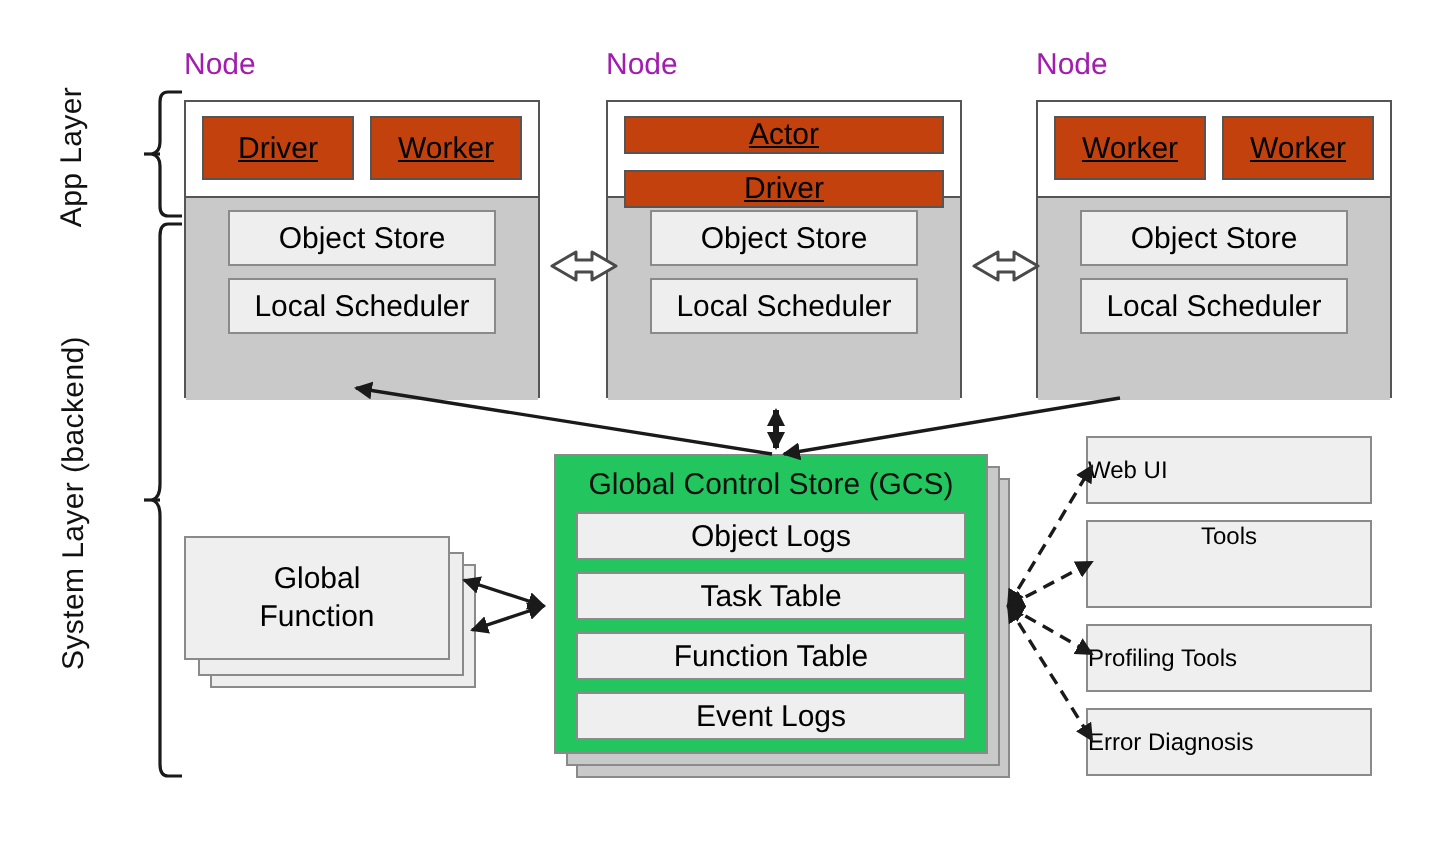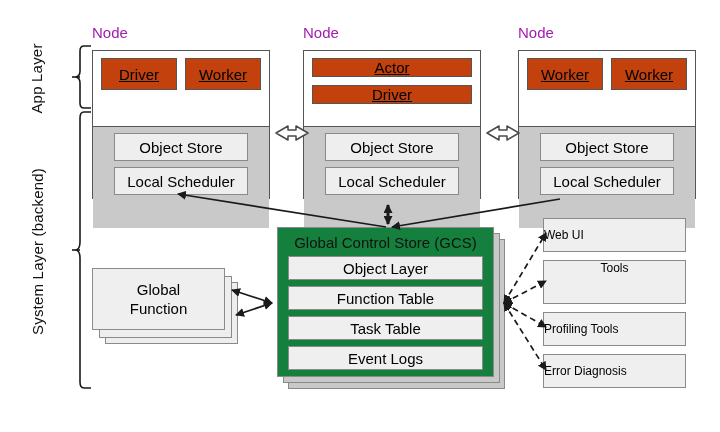--- a/index.html
+++ b/index.html
@@ -64,21 +64,20 @@
     text-decoration: underline;
   }
   .node-sys {
     background: #c9c9c9;
     border-top: 1.6px solid #555555;
     padding: 6px 21px;
     box-sizing: border-box;
     display: flex;
     flex-direction: column;
     gap: 6px;
-    margin-top: 28px;
   }
   .sys-cell {
     border: 1.4px solid #8a8a8a;
     background: #eeeeee;
     display: flex;
     align-items: center;
     justify-content: center;
     font-size: 15px;
     height: 28px;
     box-sizing: border-box;
@@ -100,21 +99,21 @@
     line-height: 1.28;
   }
 
   
   .gcs-shadow {
     border: 1.4px solid #8a8a8a;
     background: #c9c9c9;
   }
   .gcs-front {
     border: 1.4px solid #8a8a8a;
-    background: #15803d;
+    background: #22c55e;
     padding: 4px 10px 8px 10px;
     box-sizing: border-box;
   }
   .gcs-title {
     font-size: 15px;
     text-align: center;
     padding: 2px 0 5px 0;
     color: #111;
   }
   .gcs-row {
@@ -213,23 +212,23 @@
     <div>
       <div>Global</div>
       <div>Function</div>
     </div>
   </div>
 
   <div class="abs gcs-shadow" style="left:288px; top:239px; width:217px; height:150px;"></div>
   <div class="abs gcs-shadow" style="left:283px; top:233px; width:217px; height:150px;"></div>
   <div class="abs gcs-front" style="left:277px; top:227px; width:217px; height:150px;">
     <div class="gcs-title">Global Control Store (GCS)</div>
-    <div class="gcs-row">Object Layer</div>
+    <div class="gcs-row">Object Logs</div>
+    <div class="gcs-row">Task Table</div>
     <div class="gcs-row">Function Table</div>
-    <div class="gcs-row">Task Table</div>
     <div class="gcs-row">Event Logs</div>
   </div>
 
   <div class="abs tool-box" style="left:543px; top:218px; width:143px; height:34px;">
     <span>Web UI</span>
   </div>
   <div class="abs tool-box" style="left:543px; top:260px; width:143px; height:44px; flex-direction:column;">
     <span>Tools</span>
   </div>
   <div class="abs tool-box" style="left:543px; top:312px; width:143px; height:34px;">

